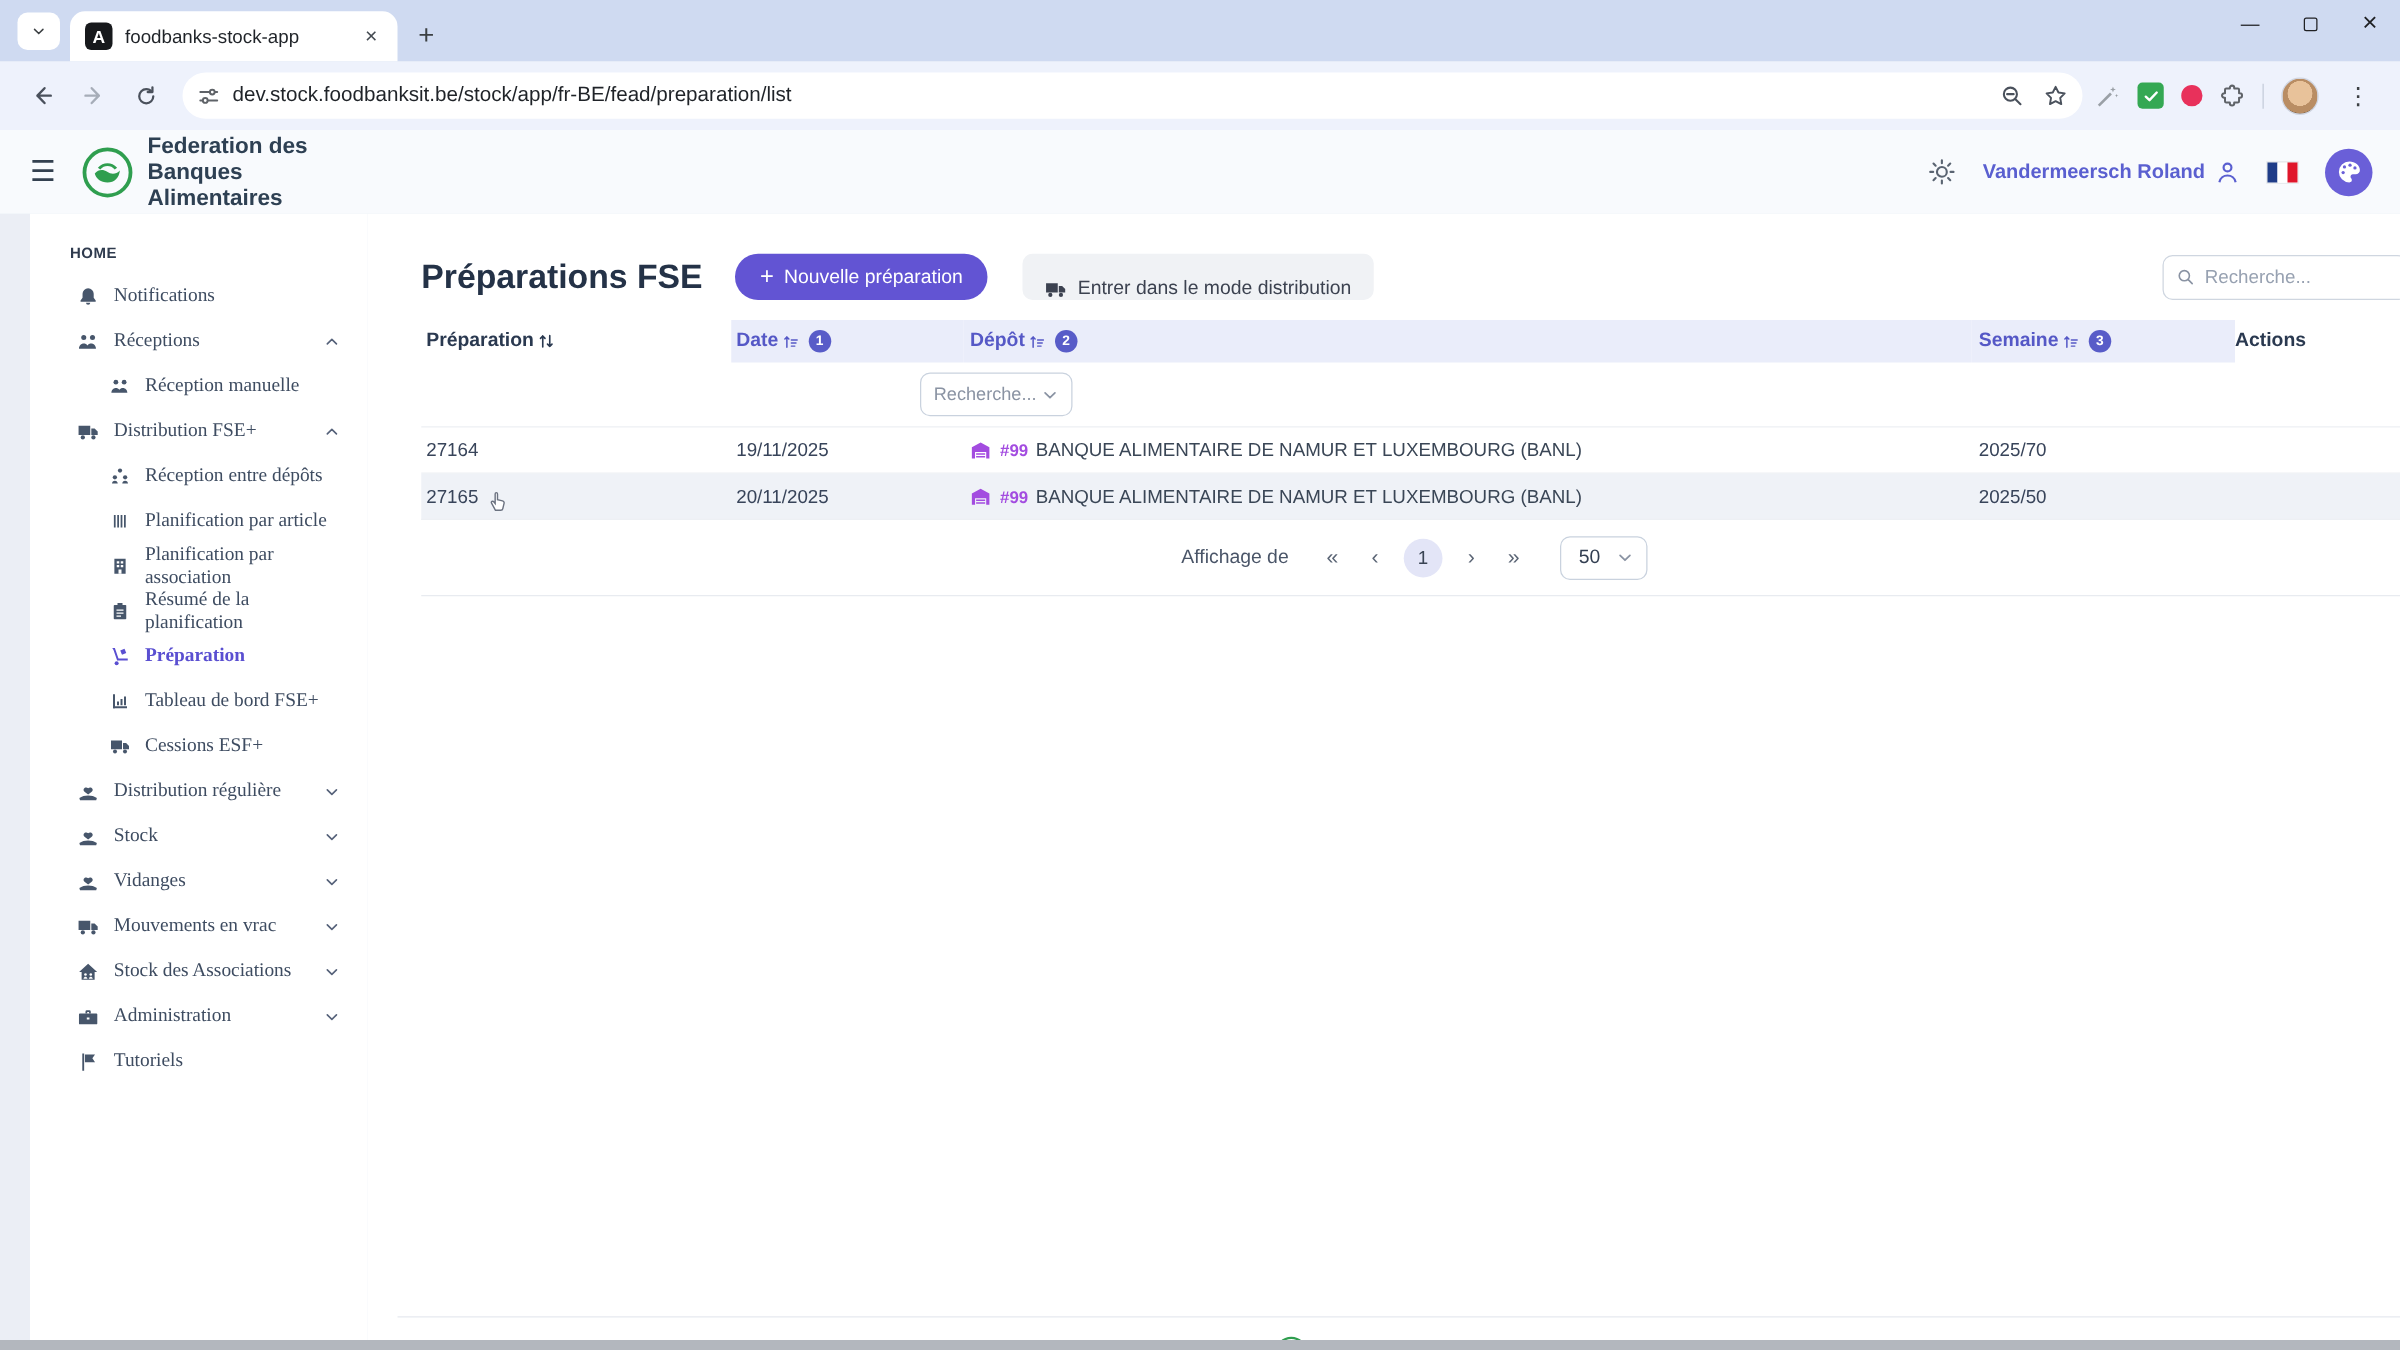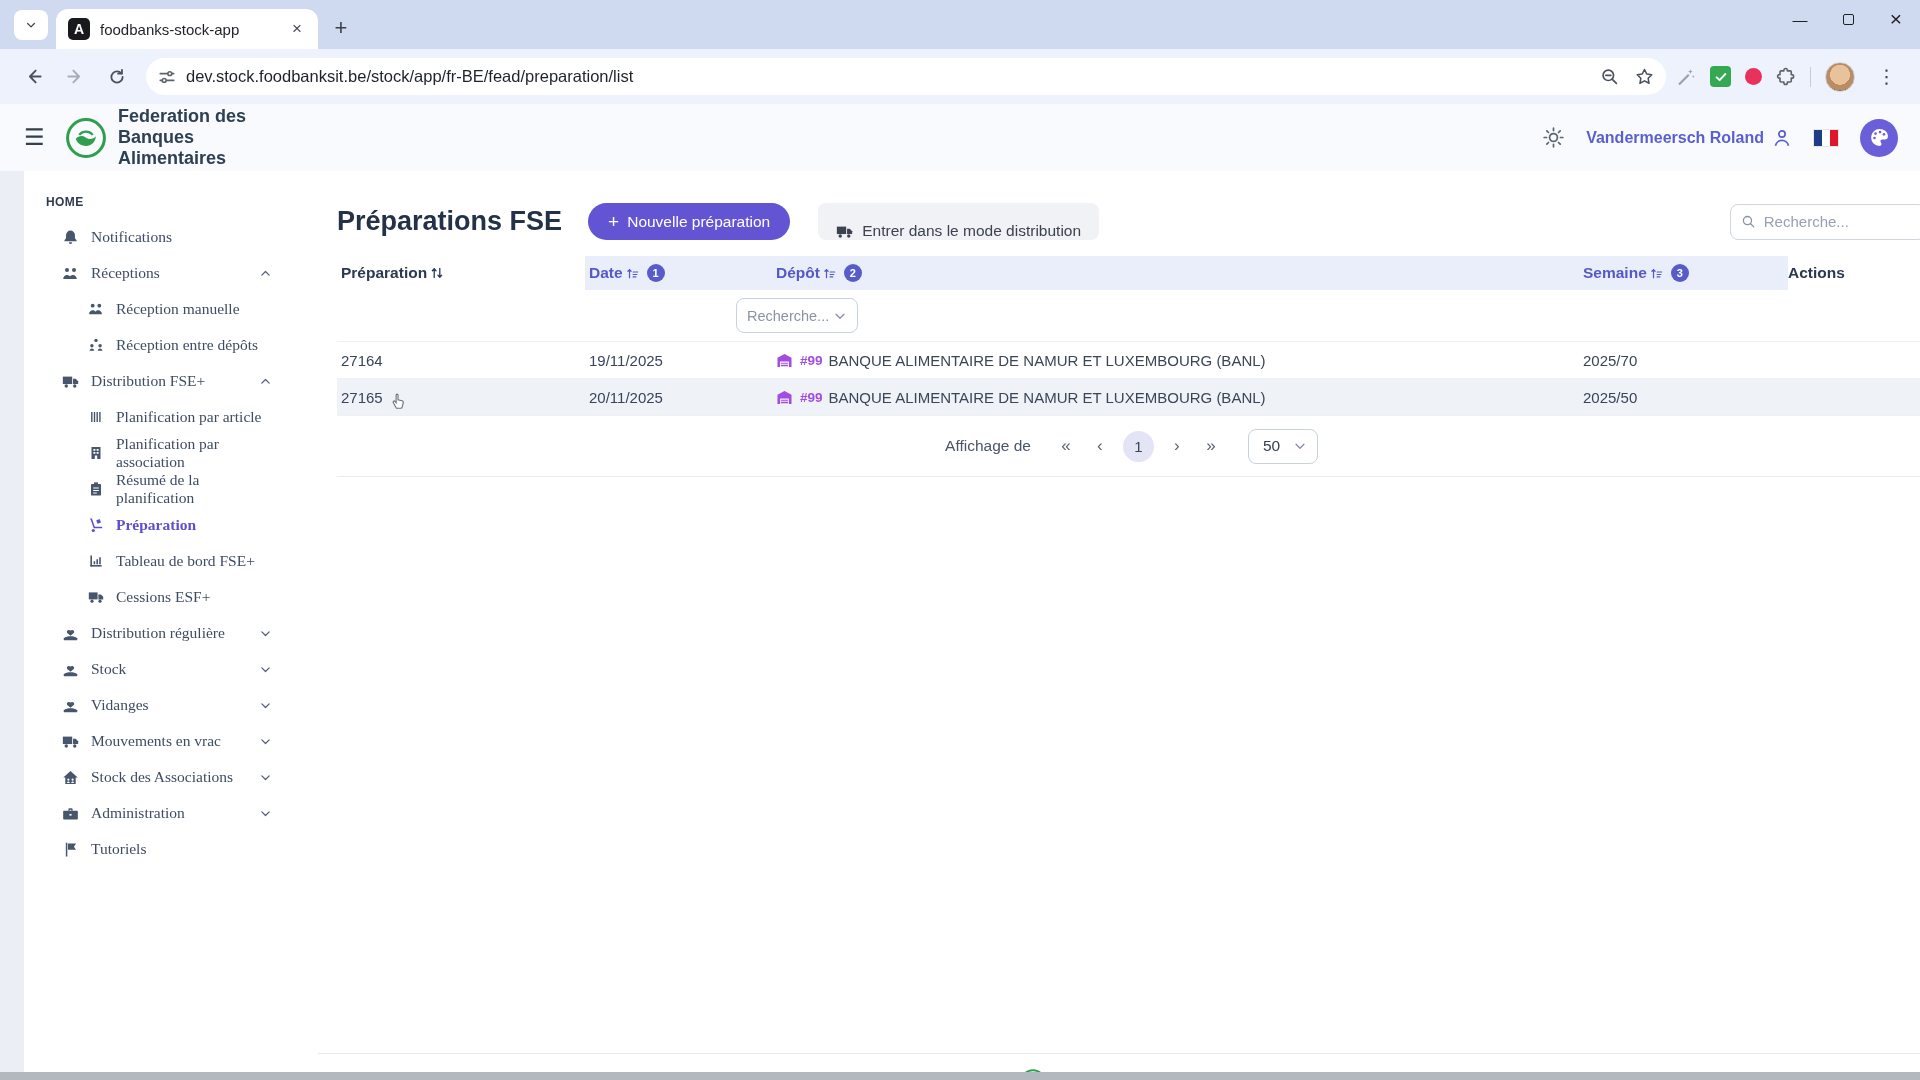--- a/index.html
+++ b/index.html
@@ -36,21 +36,21 @@
   .org-name { width:136px; font-size:18px; font-weight:bold; color:#2e4053; line-height:1.18; }
   .hdr-right { margin-left:auto; display:flex; align-items:center; gap:22px; }
   .user-link { display:flex; align-items:center; gap:8px; color:#5a5fd0; font-size:16px; font-weight:bold; }
   .flag { width:24px; height:16px; display:flex; box-shadow:0 0 0 1px rgba(0,0,0,.08); }
   .flag i { flex:1; }
   .palette-btn { width:38px; height:38px; border-radius:50%; background:#6a5fd8; display:flex; align-items:center; justify-content:center; }
 
   
   .app-body { display:flex; height:946px; background:#ebeef5; padding-left:24px; }
   .sidebar { width:270px; background:#fff; padding-top:24px; flex:none; }
-  .side-label { font-size:12px; font-weight:bold; color:#2f3b4e; letter-spacing:.4px; padding-left:22px; margin-bottom:10px; }
+  .side-label { font-size:12px; font-weight:bold; color:#2f3b4e; letter-spacing:.4px; padding-left:32px; margin-bottom:10px; }
   .side-item { height:36px; display:flex; align-items:center; padding-left:38px; padding-right:22px; color:#3e4c61; font-size:15.5px; cursor:pointer; }
   .side-item.child { padding-left:64px; }
   .side-item .lbl { margin-left:12px;font-family:Liberation Serif, serif; }
   .side-item .chev { margin-left:auto; color:#56627a; }
   .side-item.active { color:#5a4fd1; font-weight:bold; }
   .side-item svg { color:#47566b; flex:none; }
   .side-item.active svg { color:#5a4fd1; }
 
   .main { flex:1; background:#fff; position:relative; }
   .content { padding:0 34px 0 43px; }
@@ -364,34 +364,34 @@
       <svg class="ic chev" width="13" height="13">
           <use href="#i-chev-up"></use>
         </svg>
     </div>
     <div class="side-item child">
       <svg class="ic" width="16" height="16">
           <use href="#i-people"></use>
         </svg>
       <span class="lbl">Réception manuelle</span>
     </div>
+    <div class="side-item">
+      <svg class="ic" width="17" height="17">
+          <use href="#i-truck"></use>
+        </svg>
+      <span class="lbl">Distribution FSE+</span>
+      <svg class="ic chev" width="13" height="13">
+          <use href="#i-chev-up"></use>
+        </svg>
+    </div>
     <div class="side-item child">
       <svg class="ic" width="16" height="16">
           <use href="#i-cluster"></use>
         </svg>
       <span class="lbl">Réception entre dépôts</span>
-    </div>
-    <div class="side-item">
-      <svg class="ic" width="17" height="17">
-          <use href="#i-truck"></use>
-        </svg>
-      <span class="lbl">Distribution FSE+</span>
-      <svg class="ic chev" width="13" height="13">
-          <use href="#i-chev-up"></use>
-        </svg>
     </div>
     <div class="side-item child">
       <svg class="ic" width="16" height="16">
           <use href="#i-bars"></use>
         </svg>
       <span class="lbl">Planification par article</span>
     </div>
     <div class="side-item child">
       <svg class="ic" width="16" height="16">
           <use href="#i-building"></use>

